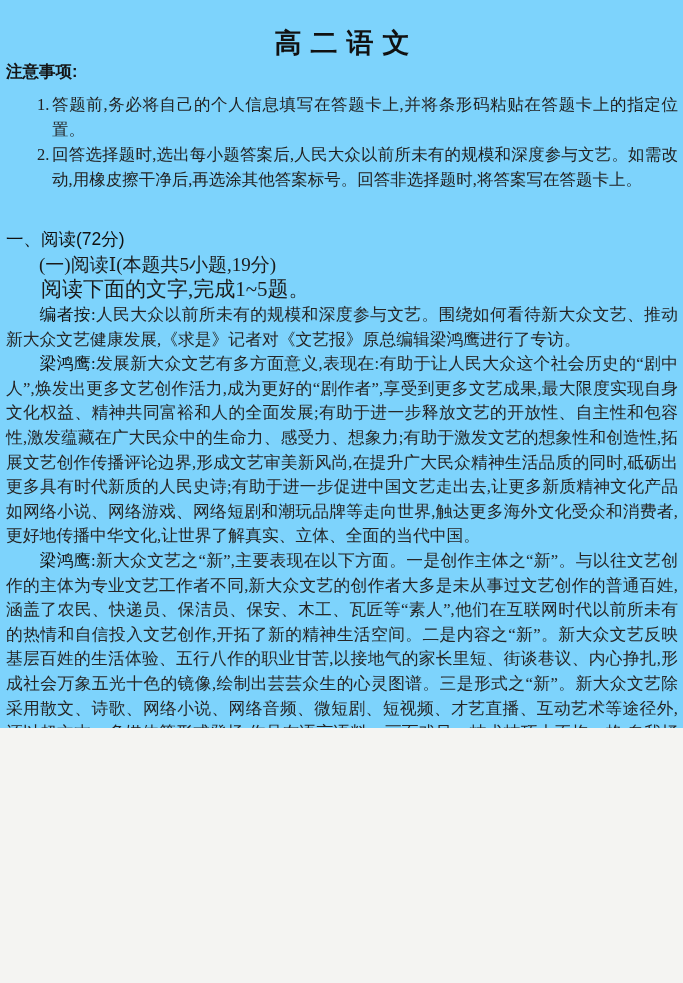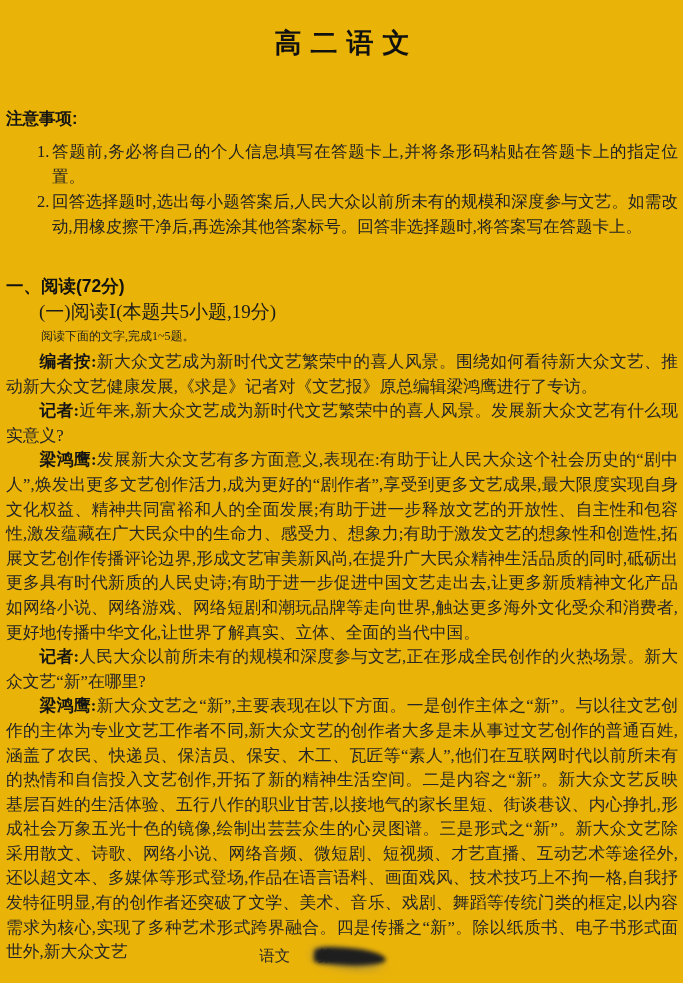--- a/index.html
+++ b/index.html
@@ -4,41 +4,40 @@
 <style>
   * { box-sizing: border-box; }
   html, body { margin: 0; padding: 0; }
   body {
     width: 683px; height: 983px;
     background: #f4f4f2;
     font-family: "Liberation Serif", "DejaVu Serif", serif;
   }
   .sheet {
     position: relative;
-    width: 683px; height: 983px;
-    background: #eab308;
+    width: 683px; height: 728px;
+    background: #7dd3fc;
     color: #1b1b1b;
     overflow: hidden;
   }
   .content { padding: 0 5px 0 6px; }
 
   .doc-title {
     margin: 0;
     padding-top: 25px;
     text-align: center;
     font-family: "Liberation Sans", "DejaVu Sans", sans-serif;
     font-size: 27px;
     font-weight: 700;
     letter-spacing: 9px;
     text-indent: 9px;
     color: #111;
   }
 
   .notice-heading {
-    margin-top: 47px;
     font-family: "Liberation Sans", "DejaVu Sans", sans-serif;
     font-size: 16.5px;
     font-weight: 700;
     line-height: 20px;
     color: #141414;
   }
   .notice-list { margin-top: 11px; }
   .notice-item {
     display: flex;
     margin-left: 31px;
@@ -52,47 +51,47 @@
   }
   .notice-item .txt {
     flex: 1 1 auto;
     text-align: justify;
   }
 
   .sec-heading {
     margin-top: 34px;
     font-family: "Liberation Sans", "DejaVu Sans", sans-serif;
     font-size: 17.5px;
-    font-weight: 700;
+    font-weight: 400;
     line-height: 26px;
     color: #111;
   }
   .sec-sub {
     font-size: 19px;
     line-height: 25px;
     text-indent: 33px;
     color: #1b1b1b;
   }
   .sec-instr {
-    font-size: 12px;
+    font-size: 21px;
     line-height: 25px;
     text-indent: 35px;
     color: #1b1b1b;
   }
 
   .passage { margin-top: 1px; }
   .passage p {
     margin: 0;
     font-size: 16.8px;
     line-height: 24.6px;
     text-align: justify;
     text-indent: 2em;
     color: #262626;
   }
-  .passage .plabel { font-weight: 700; color: #151515; }
+  .passage .plabel { font-weight: 400; color: #151515; }
 
   .page-footer {
     position: absolute;
     left: 0; right: 0;
     top: 946px;
     height: 26px;
     font-size: 15.5px;
     color: #2a2a2a;
     text-align: center;
   }
@@ -134,24 +133,22 @@
         <span class="num">2.</span>
         <span class="txt">回答选择题时,选出每小题答案后,人民大众以前所未有的规模和深度参与文艺。如需改动,用橡皮擦干净后,再选涂其他答案标号。回答非选择题时,将答案写在答题卡上。</span>
       </div>
     </div>
 
     <div class="sec-heading">一、阅读(72分)</div>
     <div class="sec-sub">(一)阅读Ⅰ(本题共5小题,19分)</div>
     <div class="sec-instr">阅读下面的文字,完成1~5题。</div>
 
     <div class="passage">
-      <p><span class="plabel">编者按:</span><span>新大众文艺成为新时代文艺繁荣中的喜人风景。围绕如何看待新大众文艺、推动新大众文艺健康发展,《求是》记者对《文艺报》原总编辑梁鸿鹰进行了专访。</span></p>
-      <p><span class="plabel">记者:</span><span>近年来,新大众文艺成为新时代文艺繁荣中的喜人风景。发展新大众文艺有什么现实意义?</span></p>
+      <p><span class="plabel">编者按:</span><span>人民大众以前所未有的规模和深度参与文艺。围绕如何看待新大众文艺、推动新大众文艺健康发展,《求是》记者对《文艺报》原总编辑梁鸿鹰进行了专访。</span></p>
       <p><span class="plabel">梁鸿鹰:</span><span>发展新大众文艺有多方面意义,表现在:有助于让人民大众这个社会历史的“剧中人”,焕发出更多文艺创作活力,成为更好的“剧作者”,享受到更多文艺成果,最大限度实现自身文化权益、精神共同富裕和人的全面发展;有助于进一步释放文艺的开放性、自主性和包容性,激发蕴藏在广大民众中的生命力、感受力、想象力;有助于激发文艺的想象性和创造性,拓展文艺创作传播评论边界,形成文艺审美新风尚,在提升广大民众精神生活品质的同时,砥砺出更多具有时代新质的人民史诗;有助于进一步促进中国文艺走出去,让更多新质精神文化产品如网络小说、网络游戏、网络短剧和潮玩品牌等走向世界,触达更多海外文化受众和消费者,更好地传播中华文化,让世界了解真实、立体、全面的当代中国。</span></p>
-      <p><span class="plabel">记者:</span><span>人民大众以前所未有的规模和深度参与文艺,正在形成全民创作的火热场景。新大众文艺“新”在哪里?</span></p>
       <p><span class="plabel">梁鸿鹰:</span><span>新大众文艺之“新”,主要表现在以下方面。一是创作主体之“新”。与以往文艺创作的主体为专业文艺工作者不同,新大众文艺的创作者大多是未从事过文艺创作的普通百姓,涵盖了农民、快递员、保洁员、保安、木工、瓦匠等“素人”,他们在互联网时代以前所未有的热情和自信投入文艺创作,开拓了新的精神生活空间。二是内容之“新”。新大众文艺反映基层百姓的生活体验、五行八作的职业甘苦,以接地气的家长里短、街谈巷议、内心挣扎,形成社会万象五光十色的镜像,绘制出芸芸众生的心灵图谱。三是形式之“新”。新大众文艺除采用散文、诗歌、网络小说、网络音频、微短剧、短视频、才艺直播、互动艺术等途径外,还以超文本、多媒体等形式登场,作品在语言语料、画面戏风、技术技巧上不拘一格,自我抒发特征明显,有的创作者还突破了文学、美术、音乐、戏剧、舞蹈等传统门类的框定,以内容需求为核心,实现了多种艺术形式跨界融合。四是传播之“新”。除以纸质书、电子书形式面世外,新大众文艺</span></p>
     </div>
 
   </div>
 
   <div class="page-footer">
     <span class="subject">语文</span>
     <span class="page-label">第</span>
   </div>
 

